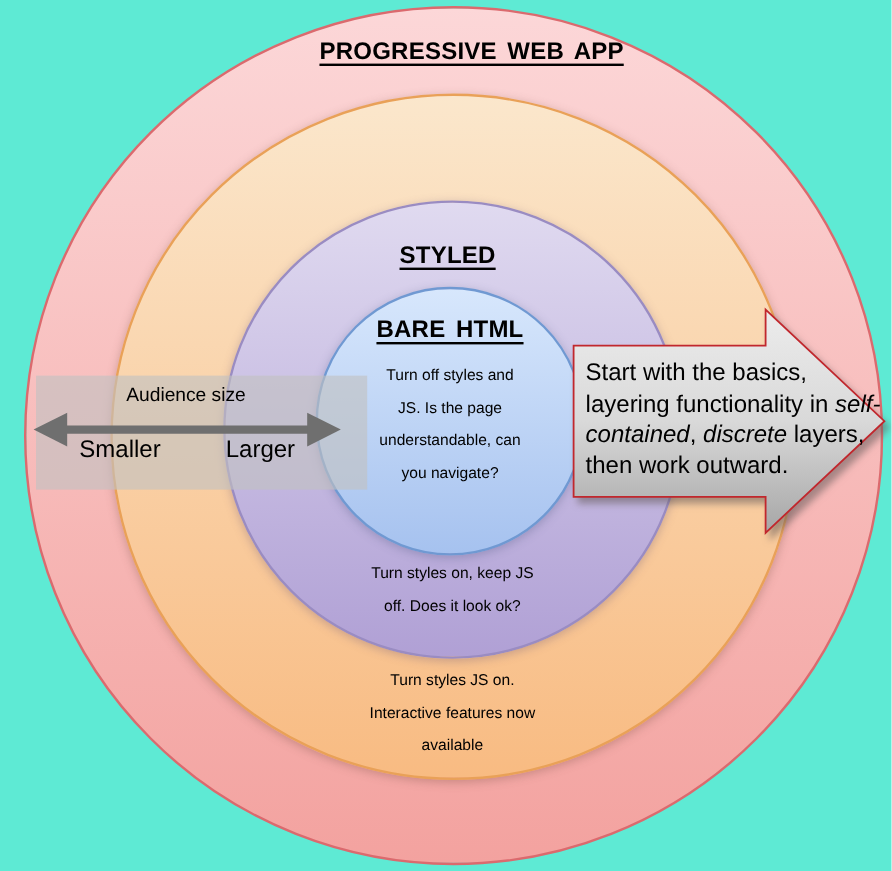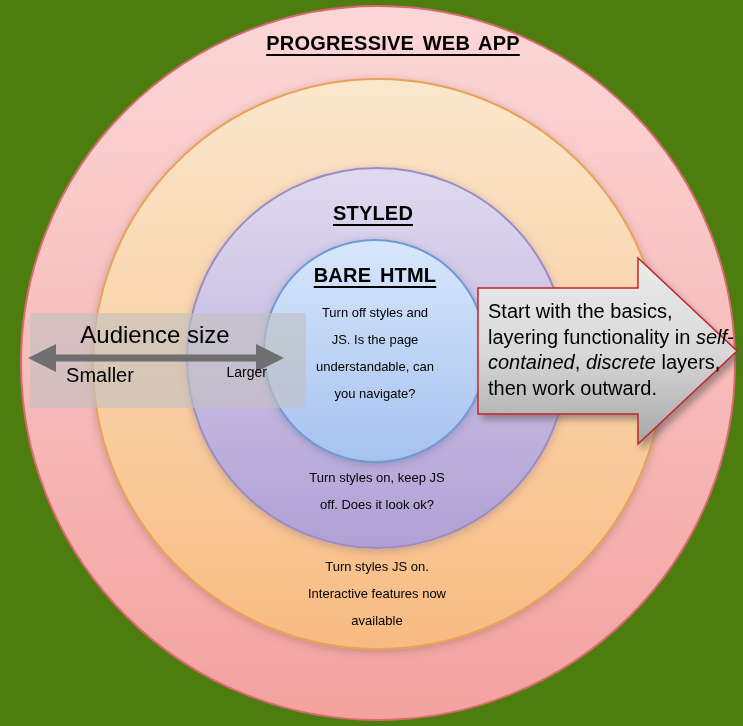--- a/index.html
+++ b/index.html
@@ -1,17 +1,17 @@
 <!DOCTYPE html>
 <html><head>
 <meta charset="utf-8">
 <style>
   html,body { margin:0; padding:0; background:#ffffff; }
   .canvas {
-    position:relative; width:743px; height:726px; background:#4d7c0f;
+    position:relative; width:743px; height:726px; background:#5eead4;
     font-family:"Liberation Sans", sans-serif; overflow:hidden; color:#000;
   }
   .circle { position:absolute; border-radius:50%; box-sizing:border-box; }
   .c-pink   { left:20px;  top:5px;   width:716px; height:716px;
               background:linear-gradient(#fcd7d8, #f3a29f); border:2px solid #db6a6e; }
   .c-orange { left:92px;  top:78px;  width:572px; height:572px;
               background:linear-gradient(#fbe7cc, #f8bb82); border:2px solid #e9a158;
               box-shadow:0 2px 8px rgba(120,80,70,.35); }
   .c-purple { left:186px; top:167px; width:382px; height:382px;
               background:linear-gradient(#e0daf0, #b0a0d5); border:2px solid #9a8cc2;
@@ -36,23 +36,23 @@
   }
   .n-blue   { left:260px; top:299px; width:230px; }
   .n-purple { left:247px; top:464px; width:260px; }
   .n-orange { left:247px; top:553px; width:260px; }
   .n-pink   { left:212px; top:651px; width:330px; }
 
   .audience-box {
     position:absolute; left:30px; top:313px; width:276px; height:95px;
     background:rgba(194,194,193,.63);
   }
-  .audience-label   { position:absolute; left:55px;  top:321px; width:200px; text-align:center; font-size:24px; }
+  .audience-label   { position:absolute; left:55px;  top:321px; width:200px; text-align:center; font-size:16px; }
   .audience-smaller { position:absolute; left:50px;  top:364px; width:100px; text-align:center; font-size:20px; }
-  .audience-larger  { position:absolute; left:167px; top:364px; width:100px; text-align:right; font-size:14px; }
+  .audience-larger  { position:absolute; left:167px; top:364px; width:100px; text-align:center; font-size:20px; }
   .audience-arrow   { position:absolute; left:26px;  top:340px; }
 
   .right-arrow {
     position:absolute; left:470px; top:248px;
     filter:drop-shadow(4px 5px 3px rgba(100,90,90,.55));
   }
   .arrow-note {
     position:absolute; left:488px; top:299px; width:235px;
     font-size:20px; line-height:25.5px; text-align:left; white-space:pre;
   }

